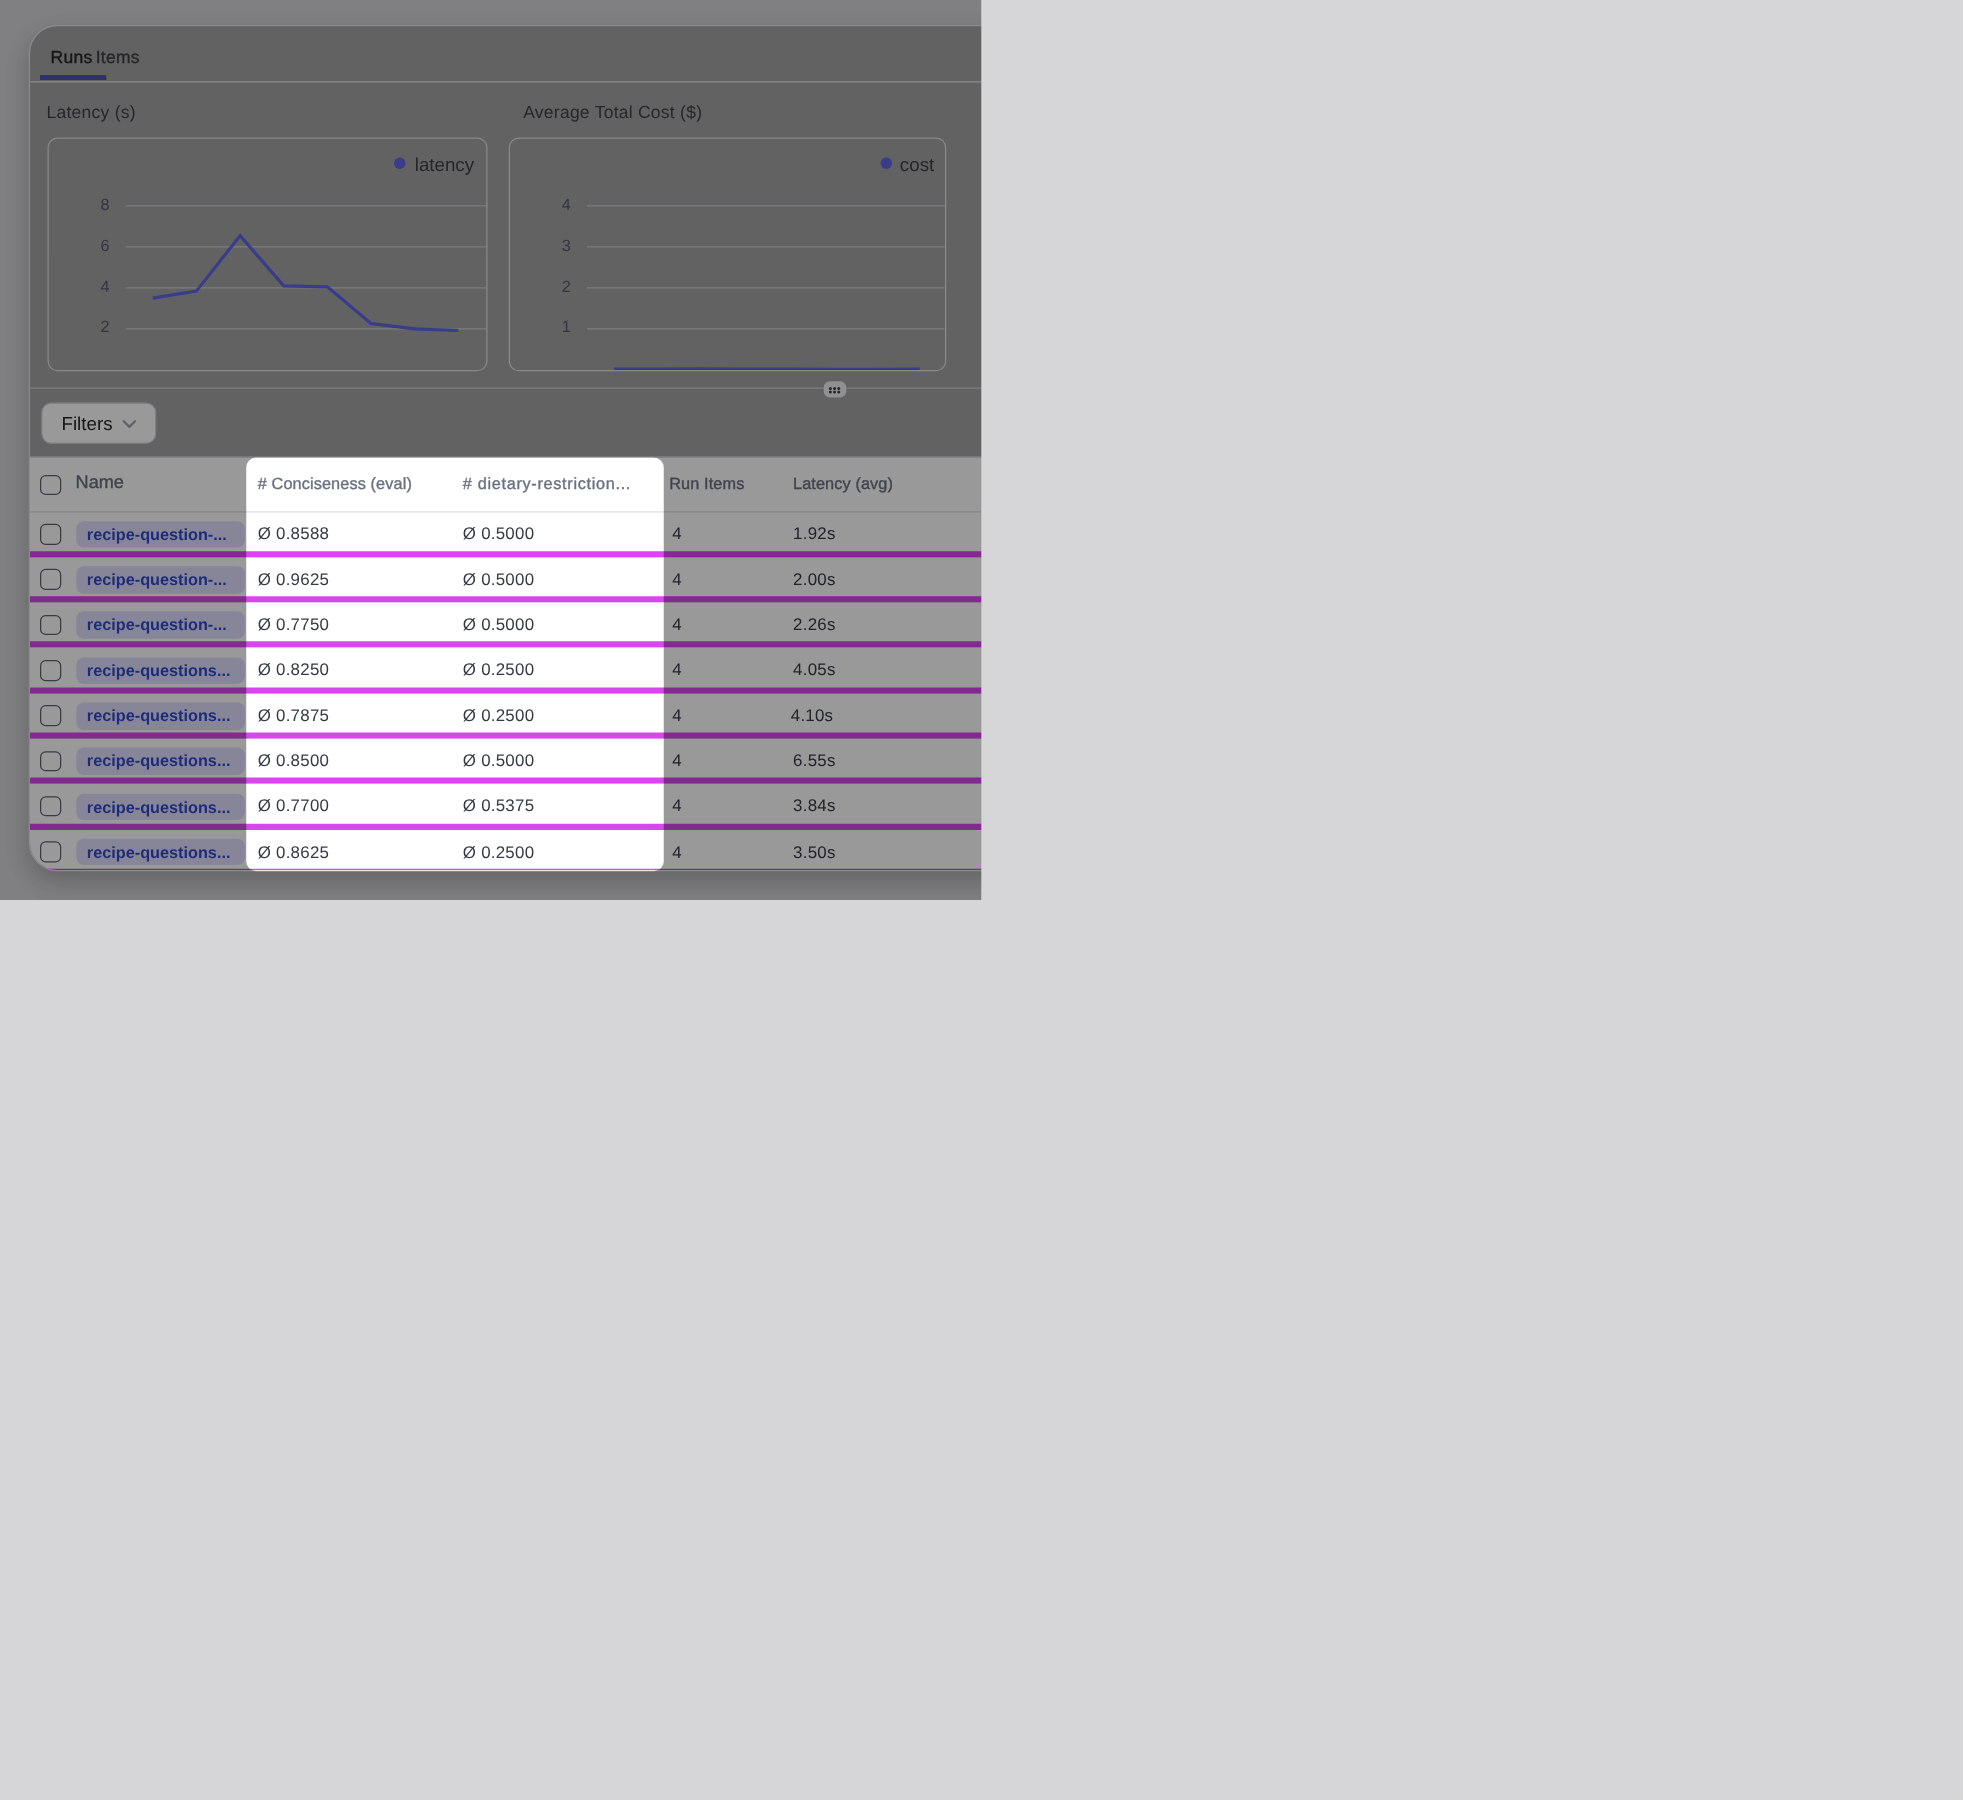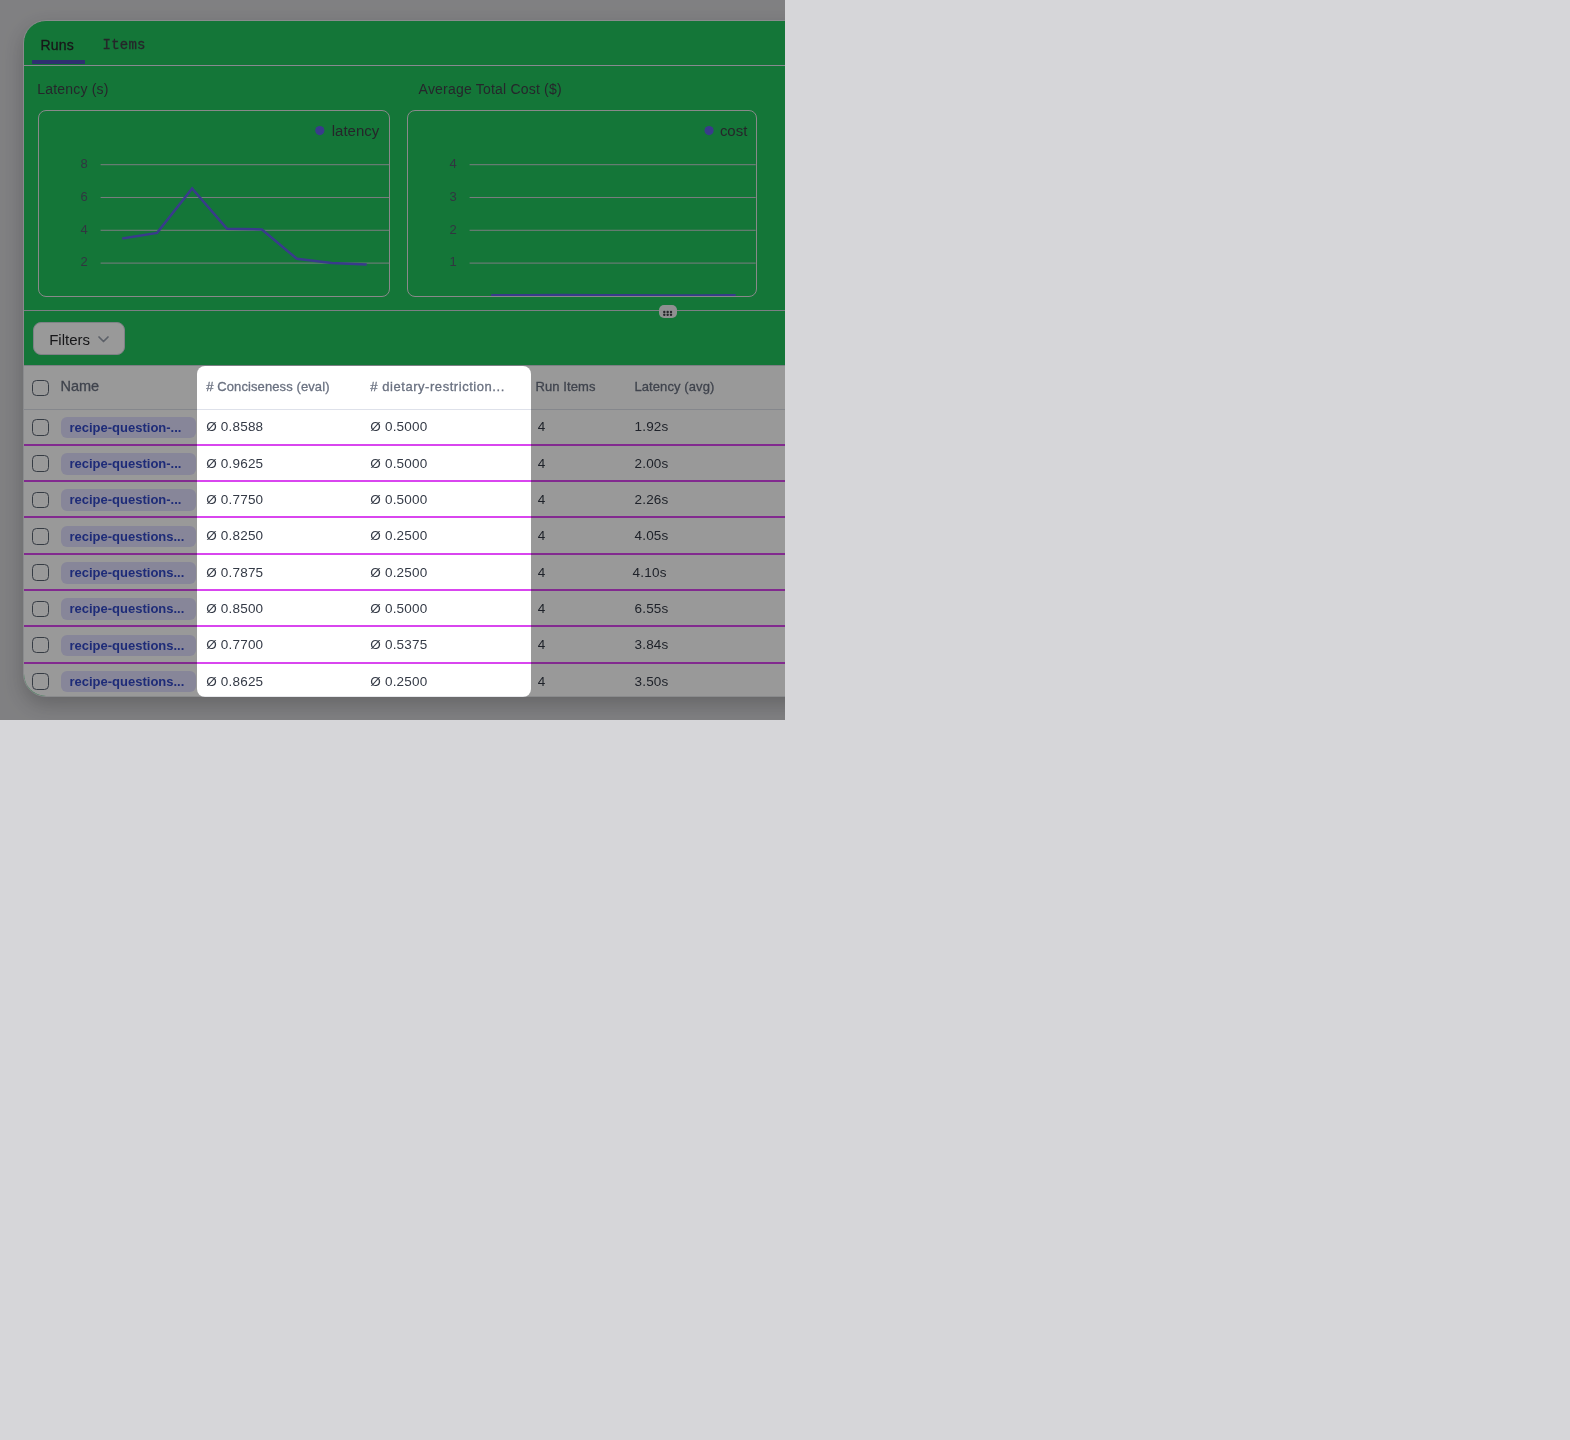--- a/index.html
+++ b/index.html
@@ -1,18 +1,18 @@
 <!DOCTYPE html>
 <html><head>
 <meta charset="utf-8">
 <style>
 * { margin:0; padding:0; box-sizing:border-box; }
 html,body { width:785px; height:720px; background:#d6d6d9; font-family:"Liberation Sans",sans-serif; overflow:hidden; }
 body { position:relative; }
-.card { position:absolute; left:22.6px; top:19.8px; width:887px; height:677.6px; background:#22c55e;
+.card { position:absolute; left:22.6px; top:19.8px; width:887px; height:677.6px; background:#a3a3a3;
   border:1px solid #e7e8ec; border-radius:23px; box-shadow:0 8px 20px rgba(38,38,44,0.26); overflow:hidden; }
 
 
 .tabs { position:absolute; top:0; left:0; right:0; height:44.9px; border-bottom:1px solid #e3e7f0; }
 .tab-txt { position:absolute; top:17.4px; font-size:14px; font-weight:500; line-height:14px; color:#27272a; letter-spacing:0.2px; -webkit-text-stroke:0.3px #27272a; }
 .underline { position:absolute; left:8.7px; bottom:1px; width:52.3px; height:3.8px; background:#4d50bb; }
 
 
 .charts { position:absolute; top:44.9px; left:0; right:0; height:245.7px; border-bottom:1px solid #cfd4dc; }
 .ctitle { position:absolute; font-size:14px; font-weight:400; color:#3f4149; line-height:14px; letter-spacing:0.2px; }
@@ -23,37 +23,37 @@
 .handle { position:absolute; left:635.9px; top:239.6px; width:17.3px; height:12.6px; border-radius:5px; background:#f0f1f4; }
 
 
 .fbtn { position:absolute; left:9.8px; top:301.2px; width:92px; height:33px; border:1px solid #d3d7e0; border-radius:8px; background:#fff; }
 .fbtn span { position:absolute; left:14.8px; top:8.6px; font-size:15px; font-weight:500; color:#27272a; line-height:15px; }
 
 
 .tbl { position:absolute; top:344.25px; left:0; right:0; bottom:0; border-top:1px solid #cfd4dc; }
 .hrow { position:absolute; top:0; left:0; right:0; height:43.5px; border-bottom:1px solid #dee1ea; background:#fff;padding-left:10px; }
 .hcell { position:absolute; font-size:13px; font-weight:500; color:#6a7180; line-height:15px; top:12.8px; letter-spacing:0.1px; -webkit-text-stroke:0.3px #6a7180; }
-.row { position:absolute; left:0; right:0; height:36.28px; border-bottom:2px solid #d946ef; background:#fff; }
+.row { position:absolute; left:0; right:0; height:36.28px; border-bottom:5px solid #d946ef; background:#fff; }
 .cell { position:absolute; font-size:13.5px; color:#343a46; line-height:13.5px; top:10.9px; letter-spacing:0.2px; }
 .badge { position:absolute; left:37.9px; top:7.2px; width:135px; height:21.6px; border-radius:6px; background:#e2e0ff;
   color:#3249c8; font-size:13px; font-weight:700; line-height:21.6px; padding:0 8px; white-space:nowrap; overflow:hidden; }
 .cb { position:absolute; left:8.9px; width:16.5px; height:16.5px; border:1.2px solid #5b6472; border-radius:4.5px; background:transparent; }
 .vline { position:absolute; top:0; bottom:0; width:1px; background:#e0e3ec; }
 
 
 .spot { position:absolute; left:197.4px; top:365.7px; width:333.5px; height:331.8px; border-radius:8px;
   box-shadow:0 0 0 2500px rgba(0,0,0,0.40); z-index:50; pointer-events:none; }
 </style>
 </head>
 <body>
 <div class="card">
   <div class="tabs">
     <span class="tab-txt" style="left:16.9px;">Runs</span>
-    <span class="tab-txt" style="left:79px;color:#3f3f46;font-family:Liberation Mono, monospace;-webkit-text-stroke-color:#3f3f46;">Items</span>
+    <span class="tab-txt" style="left:53px;color:#3f3f46;-webkit-text-stroke-color:#3f3f46;">Items</span>
     <div class="underline"></div>
   </div>
 
   <div class="charts">
     <div class="ctitle" style="left:13.6px; top:15.9px;">Latency (s)</div>
     <div class="ctitle" style="left:395px; top:15.9px;">Average Total Cost ($)</div>
 
     <div class="cbox" style="left:14.4px; width:352.1px;">
       <svg width="350" height="185.6" viewBox="0 0 350 185.6">
         <g stroke="#cdd1d6" stroke-width="1">

